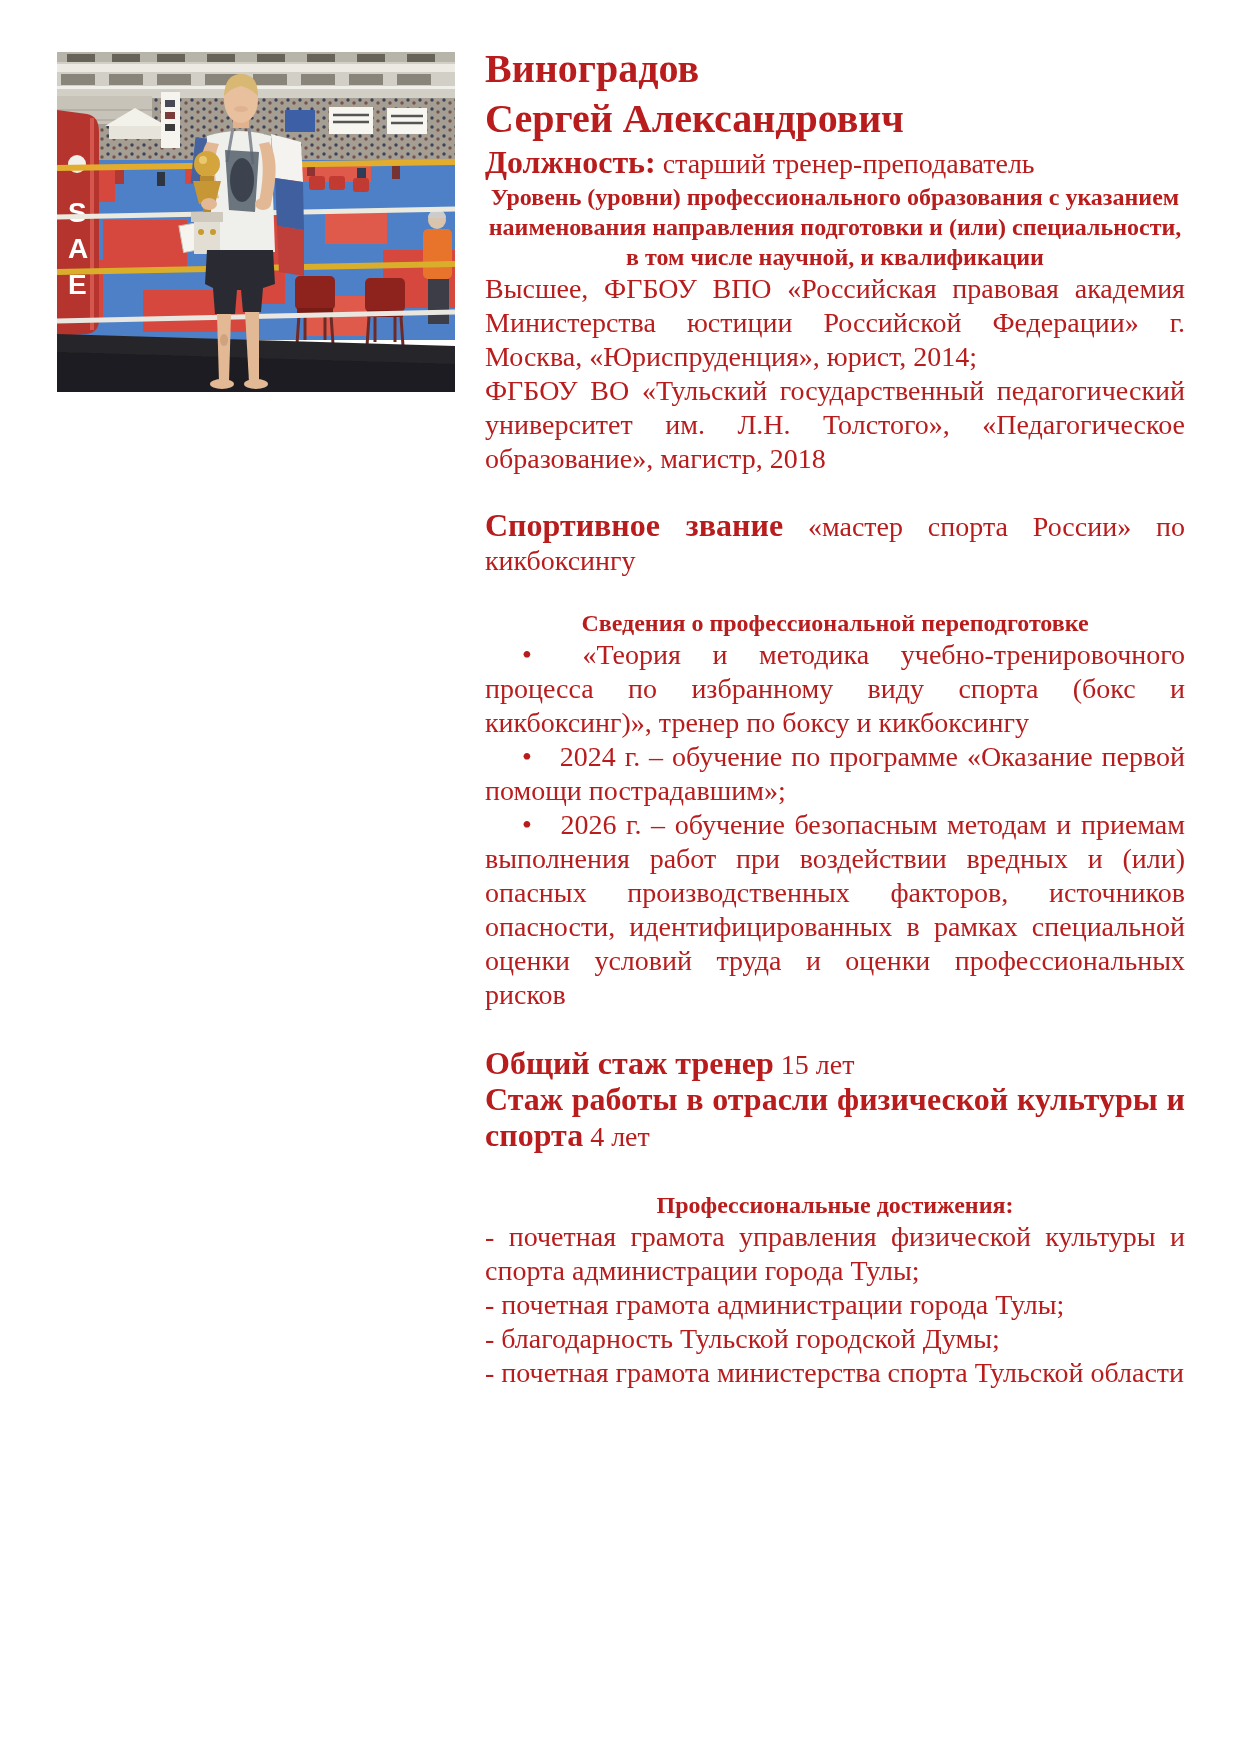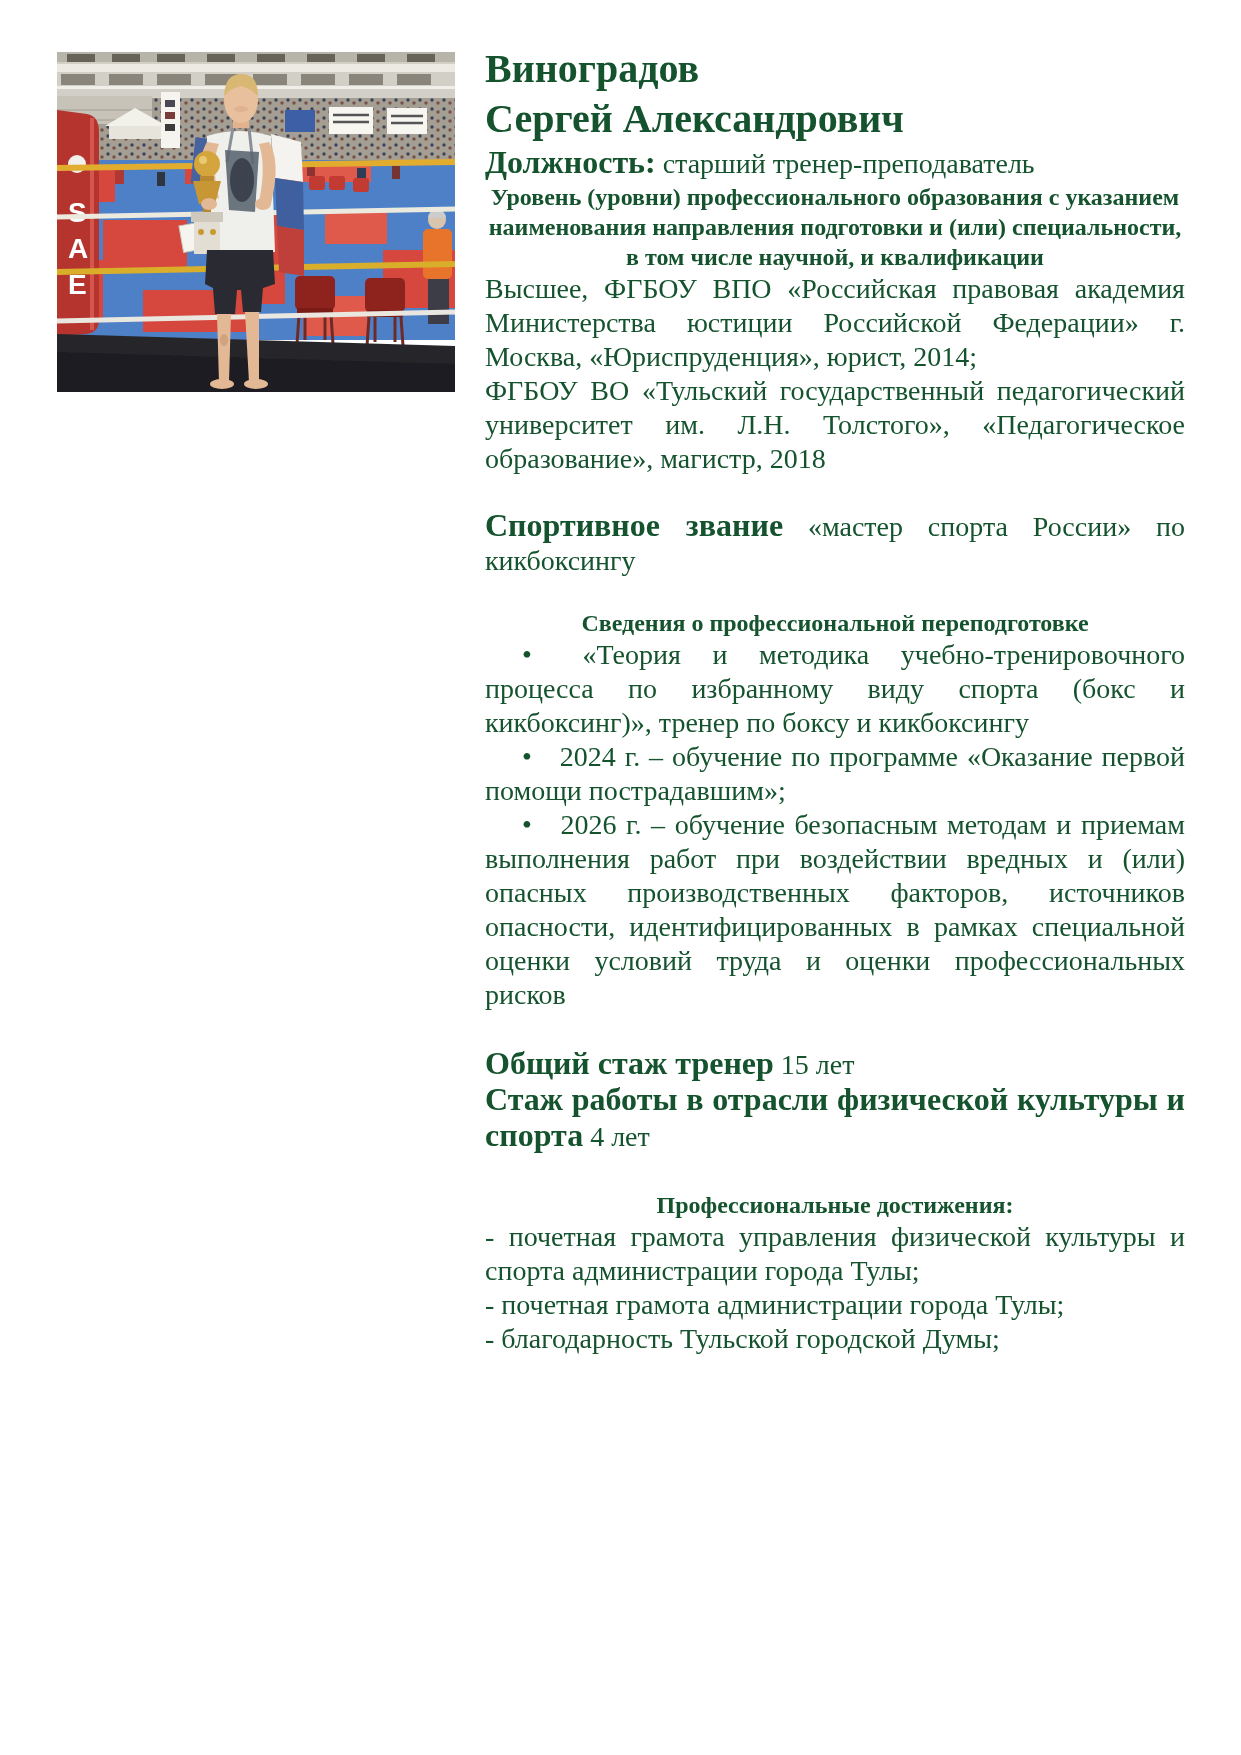--- a/index.html
+++ b/index.html
@@ -2,21 +2,21 @@
 <html><head>
 <meta charset="utf-8">
 <style>
   html, body { margin:0; padding:0; background:#ffffff; }
   .page {
     position:relative;
     width:1241px;
     height:1459px;
     background:#ffffff;
     font-family:"Liberation Serif", serif;
-    color:#14532d;
+    color:#b91c1c;
     overflow:hidden;
   }
   .photo {
     position:absolute;
     left:57px; top:52px;
     width:398px; height:340px;
   }
   .photo svg { width:100%; height:100%; display:block; }
   .content {
     position:absolute;
@@ -269,15 +269,16 @@
       <p>
         <b class="label">Стаж работы в отрасли физической культуры и спорта</b>
         <span>4 лет</span>
       </p>
     </div>
 
     <h2 class="sec ach">Профессиональные достижения:</h2>
     <p class="body">- почетная грамота управления физической культуры и спорта администрации города Тулы;</p>
     <p class="body">- почетная грамота администрации города Тулы;</p>
     <p class="body">- благодарность Тульской городской Думы;</p>
+    <p class="body">- почетная грамота министерства спорта Тульской области</p>
 
   </div>
 </div>
 
 </body></html>

